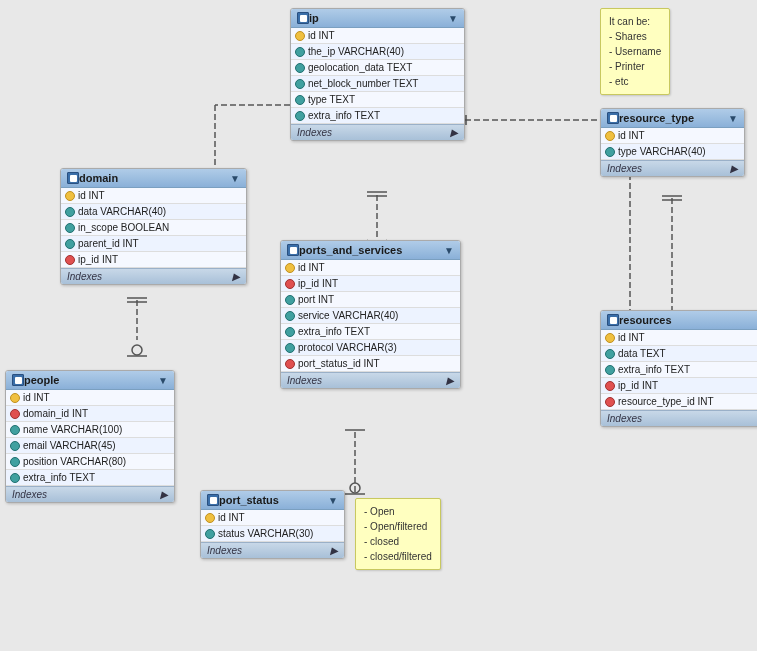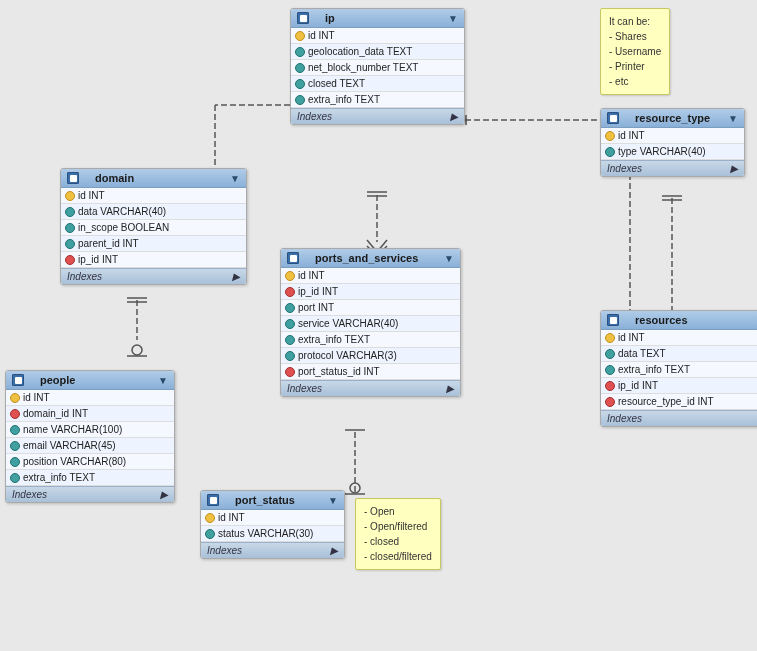--- a/index.html
+++ b/index.html
@@ -37,21 +37,21 @@
       min-width: 145px;
       box-shadow: 1px 1px 3px rgba(0,0,0,0.2);
     }
 
     .table-header {
       background: linear-gradient(180deg, #b0cce8 0%, #8ab0d8 100%);
       border-bottom: 1px solid #7a9fc0;
       padding: 3px 6px;
       display: flex;
       align-items: center;
-      gap: 16px;
+      gap: 0;
       border-radius: 2px 2px 0 0;
     }
 
     .table-header .table-icon {
       width: 12px;
       height: 12px;
       background: #3a6ea8;
       border: 1px solid #2a5080;
       border-radius: 1px;
       flex-shrink: 0;
@@ -135,21 +135,21 @@
       font-size: 10px;
       color: #333;
       line-height: 1.5;
       border-radius: 2px;
       box-shadow: 1px 1px 2px rgba(0,0,0,0.15);
     }
 
     
     #table-ip { top: 8px; left: 290px; width: 175px; }
     #table-domain { top: 168px; left: 60px; width: 187px; }
-    #table-ports { top: 240px; left: 280px; width: 181px; margin-top: 8px; }
+    #table-ports { top: 240px; left: 280px; width: 181px; }
     #table-people { top: 370px; left: 5px; width: 170px; }
     #table-port-status { top: 490px; left: 200px; width: 145px; }
     #table-resource-type { top: 108px; left: 600px; width: 142px; }
     #table-resources { top: 310px; left: 600px; width: 184px; }
 
     #note-resource { top: 8px; left: 600px; }
     #note-port-status { top: 498px; left: 355px; }
   </style>
 </head>
 <body>
@@ -212,29 +212,33 @@
       <div class="table-icon"></div>
       <span class="table-name">ip</span>
       <span class="sort-icon">▼</span>
     </div>
     <div class="table-row">
       <div class="field-icon icon-yellow"></div>
       <span class="field-name">id INT</span>
     </div>
     <div class="table-row">
       <div class="field-icon icon-teal"></div>
+      <span class="field-name">the_ip VARCHAR(40)</span>
+    </div>
+    <div class="table-row">
+      <div class="field-icon icon-teal"></div>
       <span class="field-name">geolocation_data TEXT</span>
     </div>
     <div class="table-row">
       <div class="field-icon icon-teal"></div>
       <span class="field-name">net_block_number TEXT</span>
     </div>
     <div class="table-row">
       <div class="field-icon icon-teal"></div>
-      <span class="field-name">closed TEXT</span>
+      <span class="field-name">type TEXT</span>
     </div>
     <div class="table-row">
       <div class="field-icon icon-teal"></div>
       <span class="field-name">extra_info TEXT</span>
     </div>
     <div class="table-indexes">
       <span>Indexes</span>
       <span class="indexes-arrow">▶</span>
     </div>
   </div>

